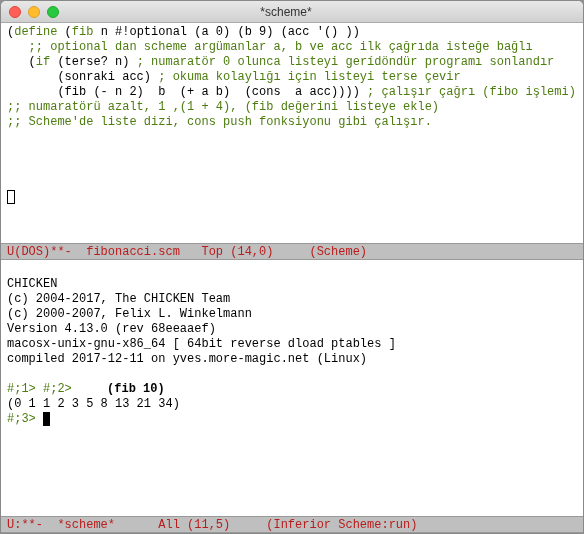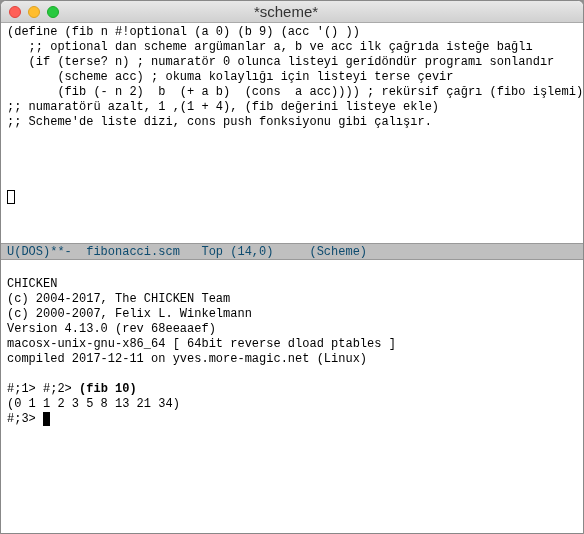--- a/index.html
+++ b/index.html
@@ -39,77 +39,77 @@
     width: 12px; height: 12px; border-radius: 50%;
   }
   .dot.red { background:#ff5f57; border:1px solid #e0443e;}
   .dot.yellow { background:#ffbd2e; border:1px solid #dea123;}
   .dot.green { background:#28c940; border:1px solid #1aab29;}
   .title {
     position: absolute;
     left: 0; right: 12px;
     text-align: center;
     font-family: -apple-system, "Helvetica Neue", sans-serif;
-    font-size: 15px;
+    font-size: 12px;
     color: #333;
   }
   .pane {
     background: #fff;
     padding: 2px 6px;
     white-space: pre;
     font-size: 12px;
     line-height: 1.25;
     overflow: hidden;
   }
   .pane-top { flex: 0 0 auto; height: 220px; }
   .pane-bottom { flex: 1 1 auto; }
   .modeline {
     height: 17px;
     background: #bfbfbf;
-    color: #0c4a6e;
+    color: #b91c1c;
     font-size: 12px;
     padding: 1px 6px;
     white-space: pre;
     border-top: 1px solid #999;
     border-bottom: 1px solid #999;
   }
-  .red { color: #000000; }
+  .red { color: #4d7c0f; }
   .blk { color: #000; }
   .cursor-box {
     display: inline-block;
     width: 8px; height: 14px;
     border: 1px solid #000;
     vertical-align: text-bottom;
   }
   .cursor-fill {
     display: inline-block;
     width: 7px; height: 14px;
     background:#000;
     vertical-align: text-bottom;
   }
-  .bold {font-weight:bold;}
+  .bold {font-weight:bold;margin-left:28px;}
 </style>
 </head>
 <body>
 
 <div class="window">
   <div class="titlebar">
     <div class="traffic">
       <div class="dot red"></div>
       <div class="dot yellow"></div>
       <div class="dot green"></div>
     </div>
     <div class="title">*scheme*</div>
   </div>
 
   <div class="pane pane-top"><span class="blk">(</span><span class="red">define</span><span class="blk"> (</span><span class="red">fib</span><span class="blk"> n #!optional (a 0) (b 9) (acc '() ))</span>
 <span class="red">   ;; optional dan scheme argümanlar a, b ve acc ilk çağrıda isteğe bağlı</span>
 <span class="blk">   (</span><span class="red">if</span><span class="blk"> (terse? n) </span><span class="red">; numaratör 0 olunca listeyi gerídöndür programı sonlandır</span>
-<span class="blk">       (scheme acc) </span><span class="red">; okuma kolaylığı için listeyi terse çevir</span>
-<span class="blk">       (fib (- n 2)  b  (+ a b)  (cons  a acc)))) </span><span class="red">; rekürsif çağrı (fibo işlemi)</span>
+<span class="blk">       (sonraki acc) </span><span class="red">; okuma kolaylığı için listeyi terse çevir</span>
+<span class="blk">       (fib (- n 2)  b  (+ a b)  (cons  a acc)))) </span><span class="red">; çalışır çağrı (fibo işlemi)</span>
 <span class="red">;; numaratörü azalt, 1 ,(1 + 4), (fib değerini listeye ekle)</span>
 <span class="red">;; Scheme'de liste dizi, cons push fonksiyonu gibi çalışır.</span>
 
 
 
 
 <span class="cursor-box"></span>
 </div>
 
   <div class="modeline">U(DOS)**-  fibonacci.scm   Top (14,0)     (Scheme)</div>
@@ -120,13 +120,14 @@
 <span class="blk">(c) 2000-2007, Felix L. Winkelmann</span>
 <span class="blk">Version 4.13.0 (rev 68eeaaef)</span>
 <span class="blk">macosx-unix-gnu-x86_64 [ 64bit reverse dload ptables ]</span>
 <span class="blk">compiled 2017-12-11 on yves.more-magic.net (Linux)</span>
 
 <span class="red">#;1&gt; </span><span class="red">#;2&gt; </span><span class="blk bold">(fib 10)</span>
 <span class="blk">(0 1 1 2 3 5 8 13 21 34)</span>
 <span class="red">#;3&gt; </span><span class="cursor-fill"></span>
 </div>
 
+  <div class="modeline">U:**-  *scheme*      All (11,5)     (Inferior Scheme:run)</div>
 </div>
 
 </body></html>

